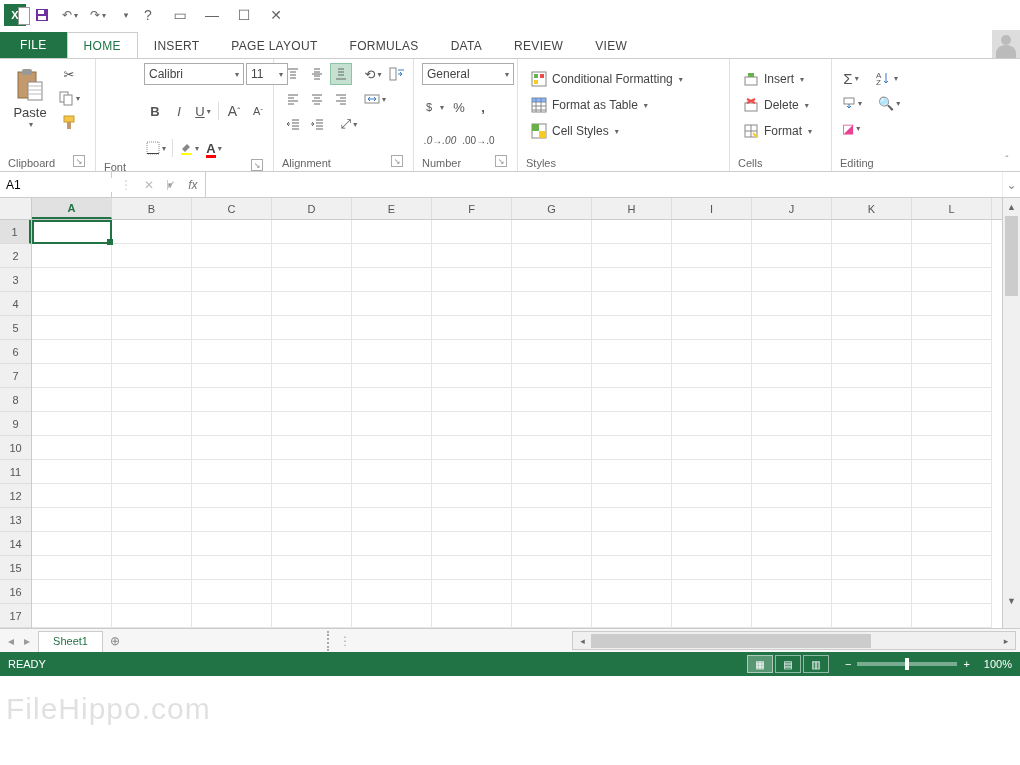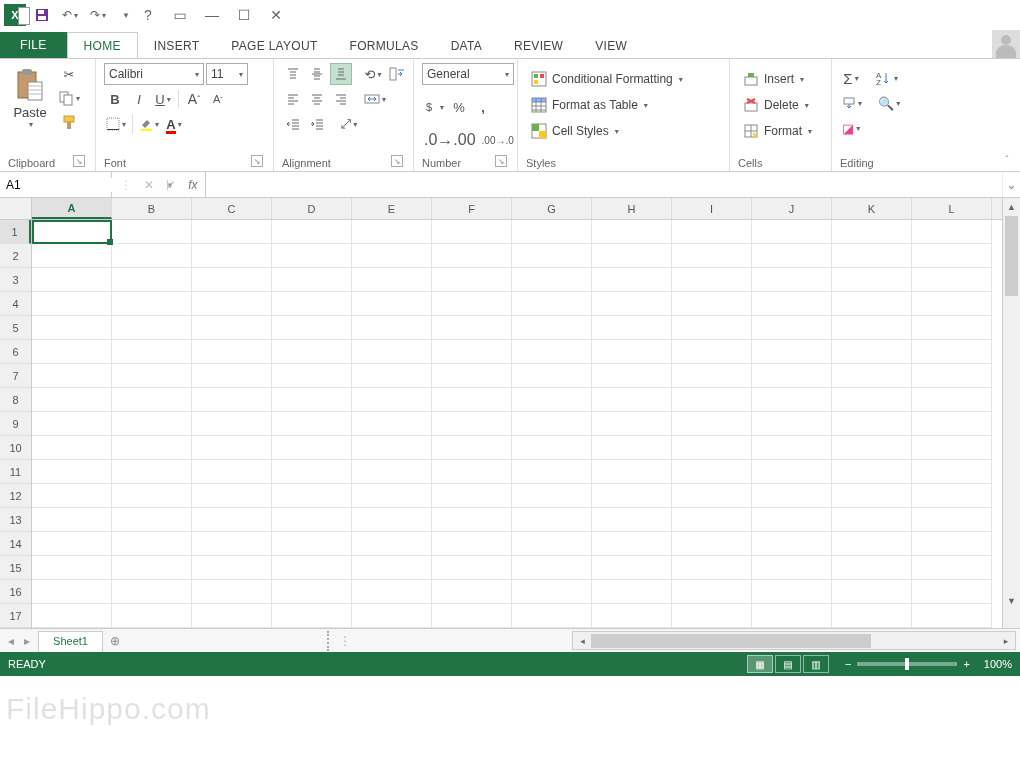--- a/index.html
+++ b/index.html
@@ -172,21 +172,21 @@
               <rect x="3" y="2" width="10" height="6" fill="#f2c74c" stroke="#c89b2a"></rect>
               <rect x="6" y="8" width="4" height="7" fill="#c49a6c"></rect>
             </svg>
           </div>
       </div>
     </div>
     <div class="rgroup-label"><span>Clipboard</span><div class="dialog-launcher">↘</div></div>
   </div>
 
   <div class="rgroup" style="width:178px;">
-    <div class="rgroup-content" style="flex-direction:column; gap:3px;">
+    <div class="rgroup-content" style="flex-direction:column; gap:15px;margin-left:40px;">
       <div class="hrow">
         <div class="ribbon-combo" style="width:100px;">
             <span>Calibri</span>
             <span style="flex:1"></span>
             <span class="dropdown-arrow">▾</span>
           </div>
         <div class="ribbon-combo" style="width:42px;">
             <span>11</span>
             <span style="flex:1"></span>
             <span class="dropdown-arrow">▾</span>
@@ -315,21 +315,21 @@
               <text x="2" y="11" font-size="11" fill="#555">$</text>
             </svg>
             <span class="dropdown-arrow">▾</span>
           </div>
         <div class="ribbon-btn">%</div>
         <div class="ribbon-btn">
             <b>,</b>
           </div>
       </div>
       <div class="hrow">
-        <div class="ribbon-btn" style="font-size:16px;">.0→.00</div>
+        <div class="ribbon-btn" style="font-size:10px;font-style:italic;">.0→.00</div>
         <div class="ribbon-btn" style="font-size:10px;">.00→.0</div>
       </div>
     </div>
     <div class="rgroup-label"><span>Number</span><div class="dialog-launcher">↘</div></div>
   </div>
 
   <div class="rgroup" style="width:212px;">
     <div class="rgroup-content" style="flex-direction:column; gap:2px; padding-top:4px;">
       <div class="wide-btn">
           <span class="ico">

